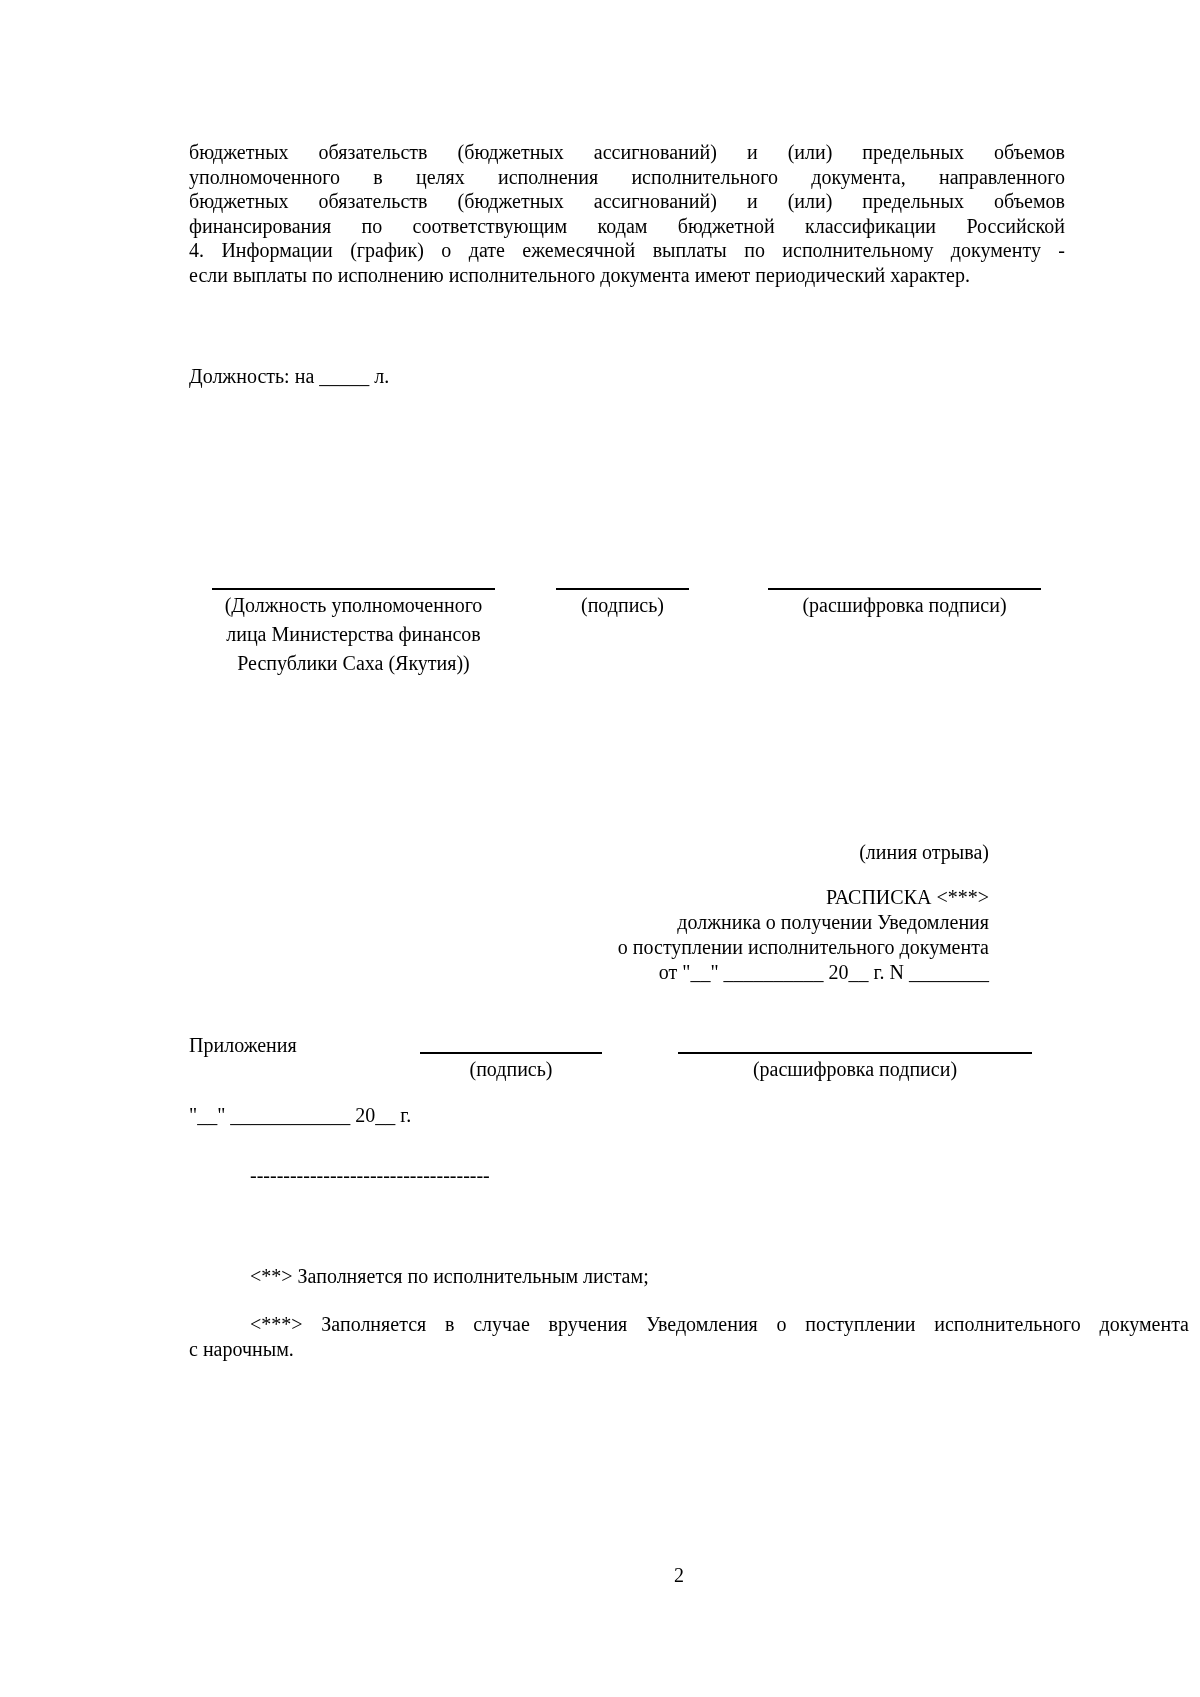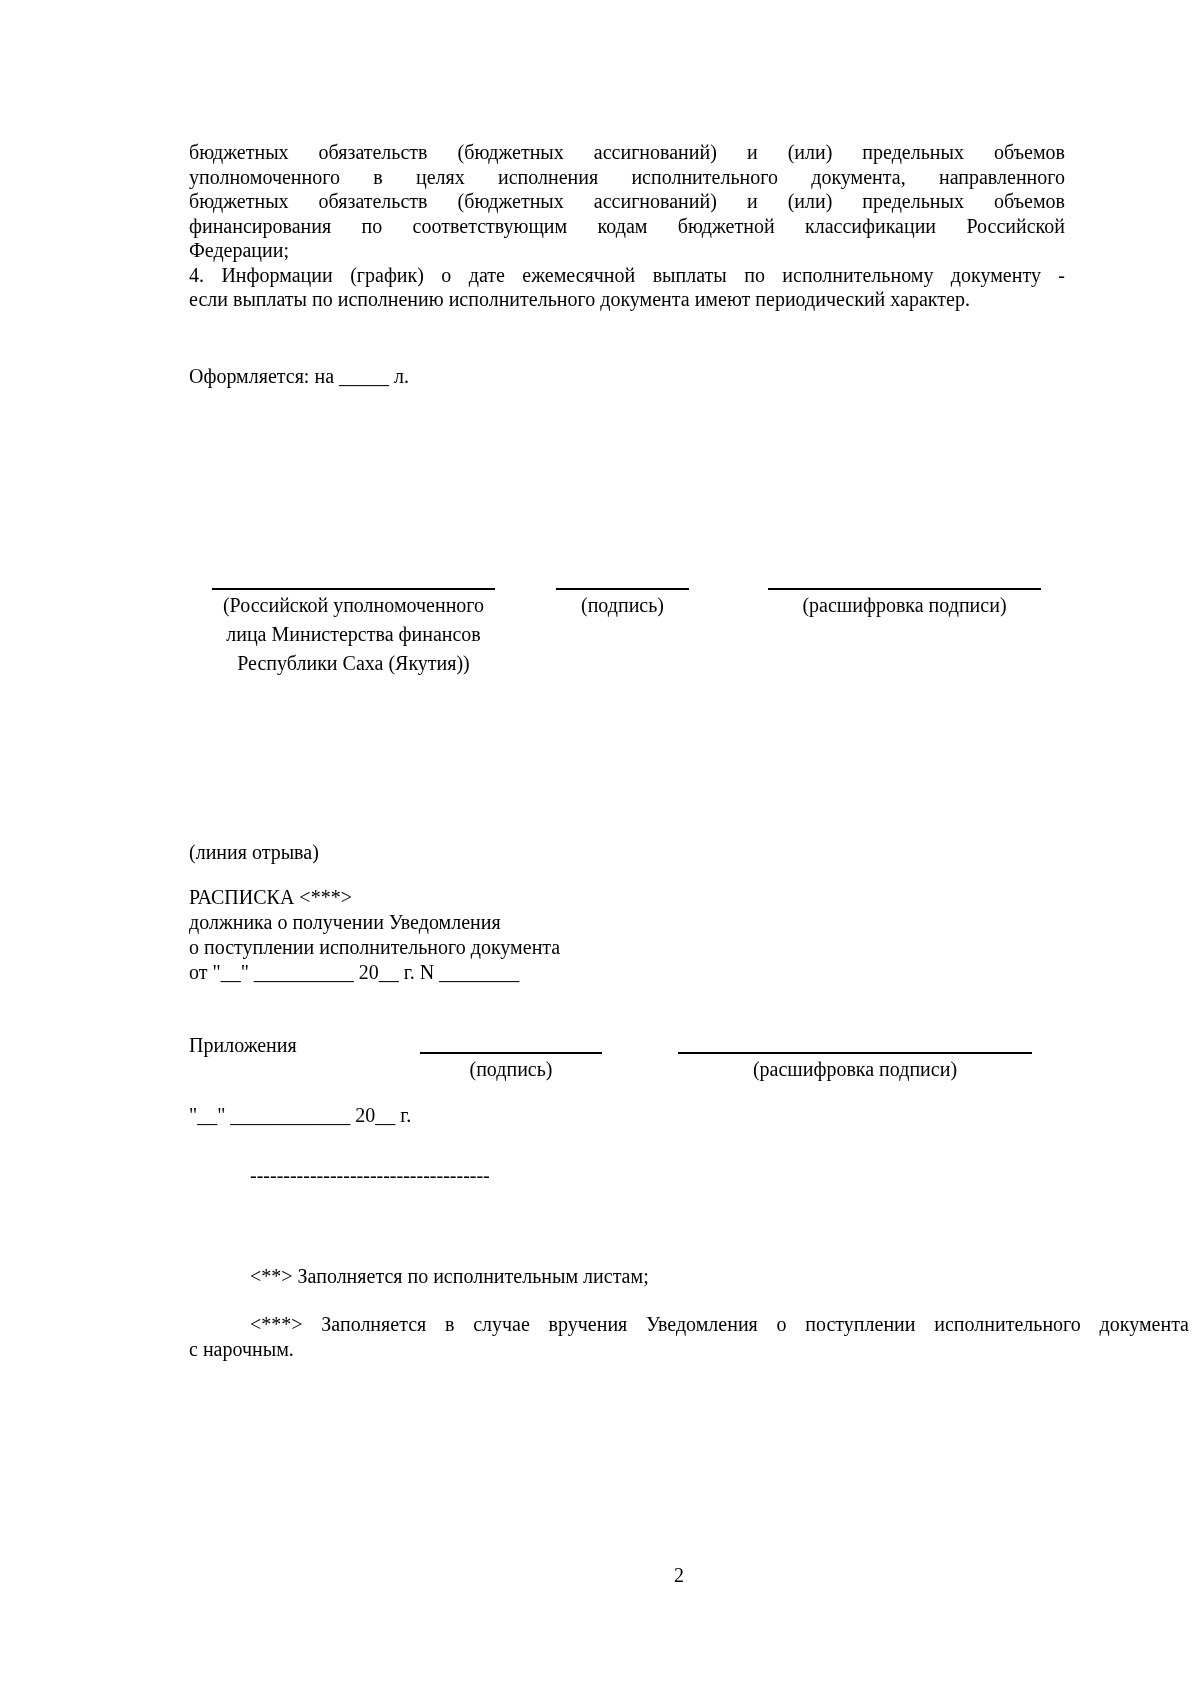--- a/index.html
+++ b/index.html
@@ -19,21 +19,21 @@
   .attach{position:absolute;left:165px;top:364px;line-height:25px;}
 
   .uline{border-top:2px solid #000;height:0;}
   .clabel{text-align:center;line-height:27px;}
   .sig-col .clabel{margin-top:2px;}
 
   .ms-pos{position:absolute;left:188px;top:588px;width:283px;}
   .ms-sign{position:absolute;left:532px;top:588px;width:133px;}
   .ms-trans{position:absolute;left:744px;top:588px;width:273px;}
 
-  .receipt{position:absolute;left:165px;top:840px;width:800px;text-align:left;line-height:25px;}
+  .receipt{position:absolute;left:165px;top:840px;width:800px;text-align:right;line-height:25px;}
   .r-title{margin-top:20px;}
 
   .pos-label{position:absolute;left:165px;top:1033px;line-height:25px;}
   .rs-sign{position:absolute;left:396px;top:1052px;width:182px;}
   .rs-trans{position:absolute;left:654px;top:1052px;width:354px;}
   .rs-date{position:absolute;left:165px;top:1103px;line-height:25px;}
 
   .dashes{position:absolute;left:226px;top:1163px;line-height:24px;}
 
   .fn{line-height:25.5px;}
@@ -47,30 +47,29 @@
 </head>
 <body>
 
 <div class="page">
 
   <div class="main-para">
     <div class="tl jf">бюджетных обязательств (бюджетных ассигнований) и (или) предельных объемов</div>
     <div class="tl jf">уполномоченного в целях исполнения исполнительного документа, направленного</div>
     <div class="tl jf">бюджетных обязательств (бюджетных ассигнований) и (или) предельных объемов</div>
     <div class="tl jf">финансирования по соответствующим кодам бюджетной классификации Российской</div>
-    <div class="tl">Федерации;</div>
     <div class="tl jf">4. Информации (график) о дате ежемесячной выплаты по исполнительному документу -</div>
     <div class="tl">если выплаты по исполнению исполнительного документа имеют периодический характер.</div>
   </div>
 
-  <div class="attach">Оформляется: на _____ л.</div>
+  <div class="attach">Должность: на _____ л.</div>
 
   <div class="sig-col ms-pos">
     <div class="uline"></div>
-    <div class="clabel">(Российской уполномоченного</div>
+    <div class="clabel">(Должность уполномоченного</div>
     <div class="clabel">лица Министерства финансов</div>
     <div class="clabel">Республики Саха (Якутия))</div>
   </div>
 
   <div class="sig-col ms-sign">
     <div class="uline"></div>
     <div class="clabel">(подпись)</div>
   </div>
 
   <div class="sig-col ms-trans">

